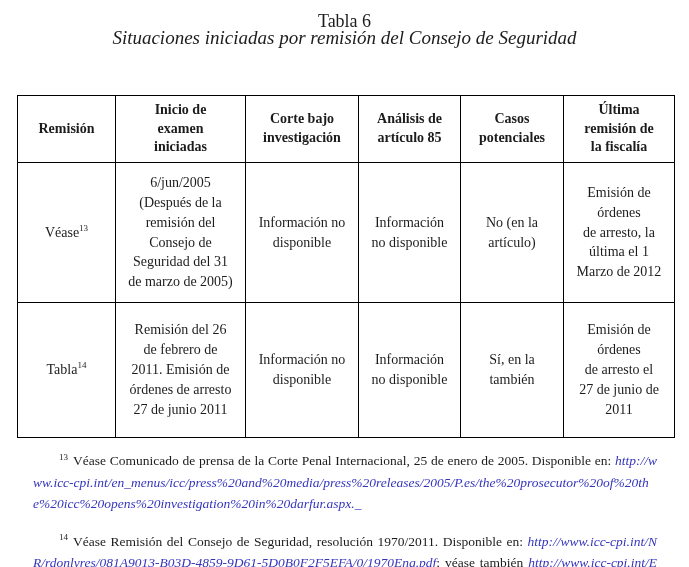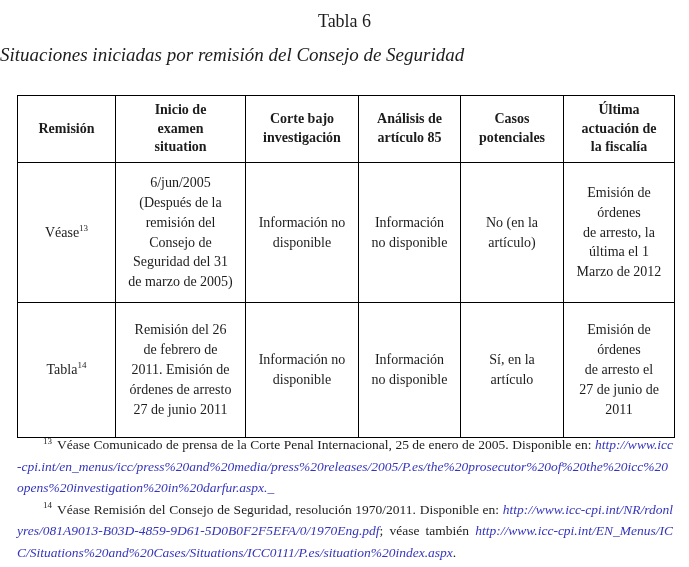--- a/index.html
+++ b/index.html
@@ -16,22 +16,22 @@
     background: var(--background);
     color: var(--text);
     font-family: "Liberation Serif", serif;
     overflow: hidden;
   }
   .title {
     position: absolute; top: 11px; left: 0; width: 100%;
     text-align: center; font-size: 18px;
   }
   .subtitle {
-    position: absolute; top: 44px; left: 0; width: 100%;
-    font-style: italic; font-size: 19px;
+    position: absolute; top: 27px; left: 0; width: 100%;
+    text-align: center; font-style: italic; font-size: 19px;
   }
   table.tbl {
     position: absolute; top: 95px; left: 17px;
     width: 657px; table-layout: fixed;
     border-collapse: collapse;
   }
   .tbl th, .tbl td {
     border: 1px solid var(--border);
     text-align: center;
     vertical-align: middle;
@@ -42,21 +42,21 @@
     overflow: hidden;
   }
   .tbl th { font-weight: bold; height: 62px; line-height: 1.35; }
   .row-sudan td { height: 135px; }
   .row-libia td { height: 130px; }
   .cellref { font-size: 9px; line-height: 0; }
   .footnotes {
     position: absolute; top: 434px; left: 17px; width: 656px;
     font-size: 13.5px; line-height: 21.5px; text-align: justify;
   }
-  .fn { margin: 0; text-indent: 26px; }
+  .fn { margin: 16px; text-indent: 26px; }
   .fn sup { font-size: 9px; line-height: 0; margin-right: 5px; }
   .link {
     font-style: italic;
     color: var(--link);
     text-decoration: none;
     word-break: break-all;
   }
 </style>
 </head>
 <body>
@@ -73,29 +73,29 @@
         <col style="width:113px">
       <col style="width:102px">
         <col style="width:103px">
         <col style="width:111px">
     </colgroup>
     <thead>
       <tr>
         <th>Remisión</th>
         <th>Inicio de
 examen
-situation</th>
+iniciadas</th>
         <th>Corte bajo
 investigación</th>
         <th>Análisis de
 artículo 85</th>
         <th>Casos
 potenciales</th>
         <th>Última
-actuación de
+remisión de
 la fiscalía</th>
       </tr>
     </thead>
     <tbody>
       <tr class="row-sudan">
         <td><span>Véase</span><sup class="cellref">13</sup></td>
         <td>6/jun/2005
 (Después de la
 remisión del
 Consejo de
@@ -118,21 +118,21 @@
         <td>Remisión del 26
 de febrero de
 2011. Emisión de
 órdenes de arresto
 27 de junio 2011</td>
         <td>Información no
 disponible</td>
         <td>Información
 no disponible</td>
         <td>Sí, en la
-artículo</td>
+también</td>
         <td>Emisión de
 órdenes
 de arresto el
 27 de junio de
 2011</td>
       </tr>
     </tbody>
   </table>
 
   <div class="footnotes">

